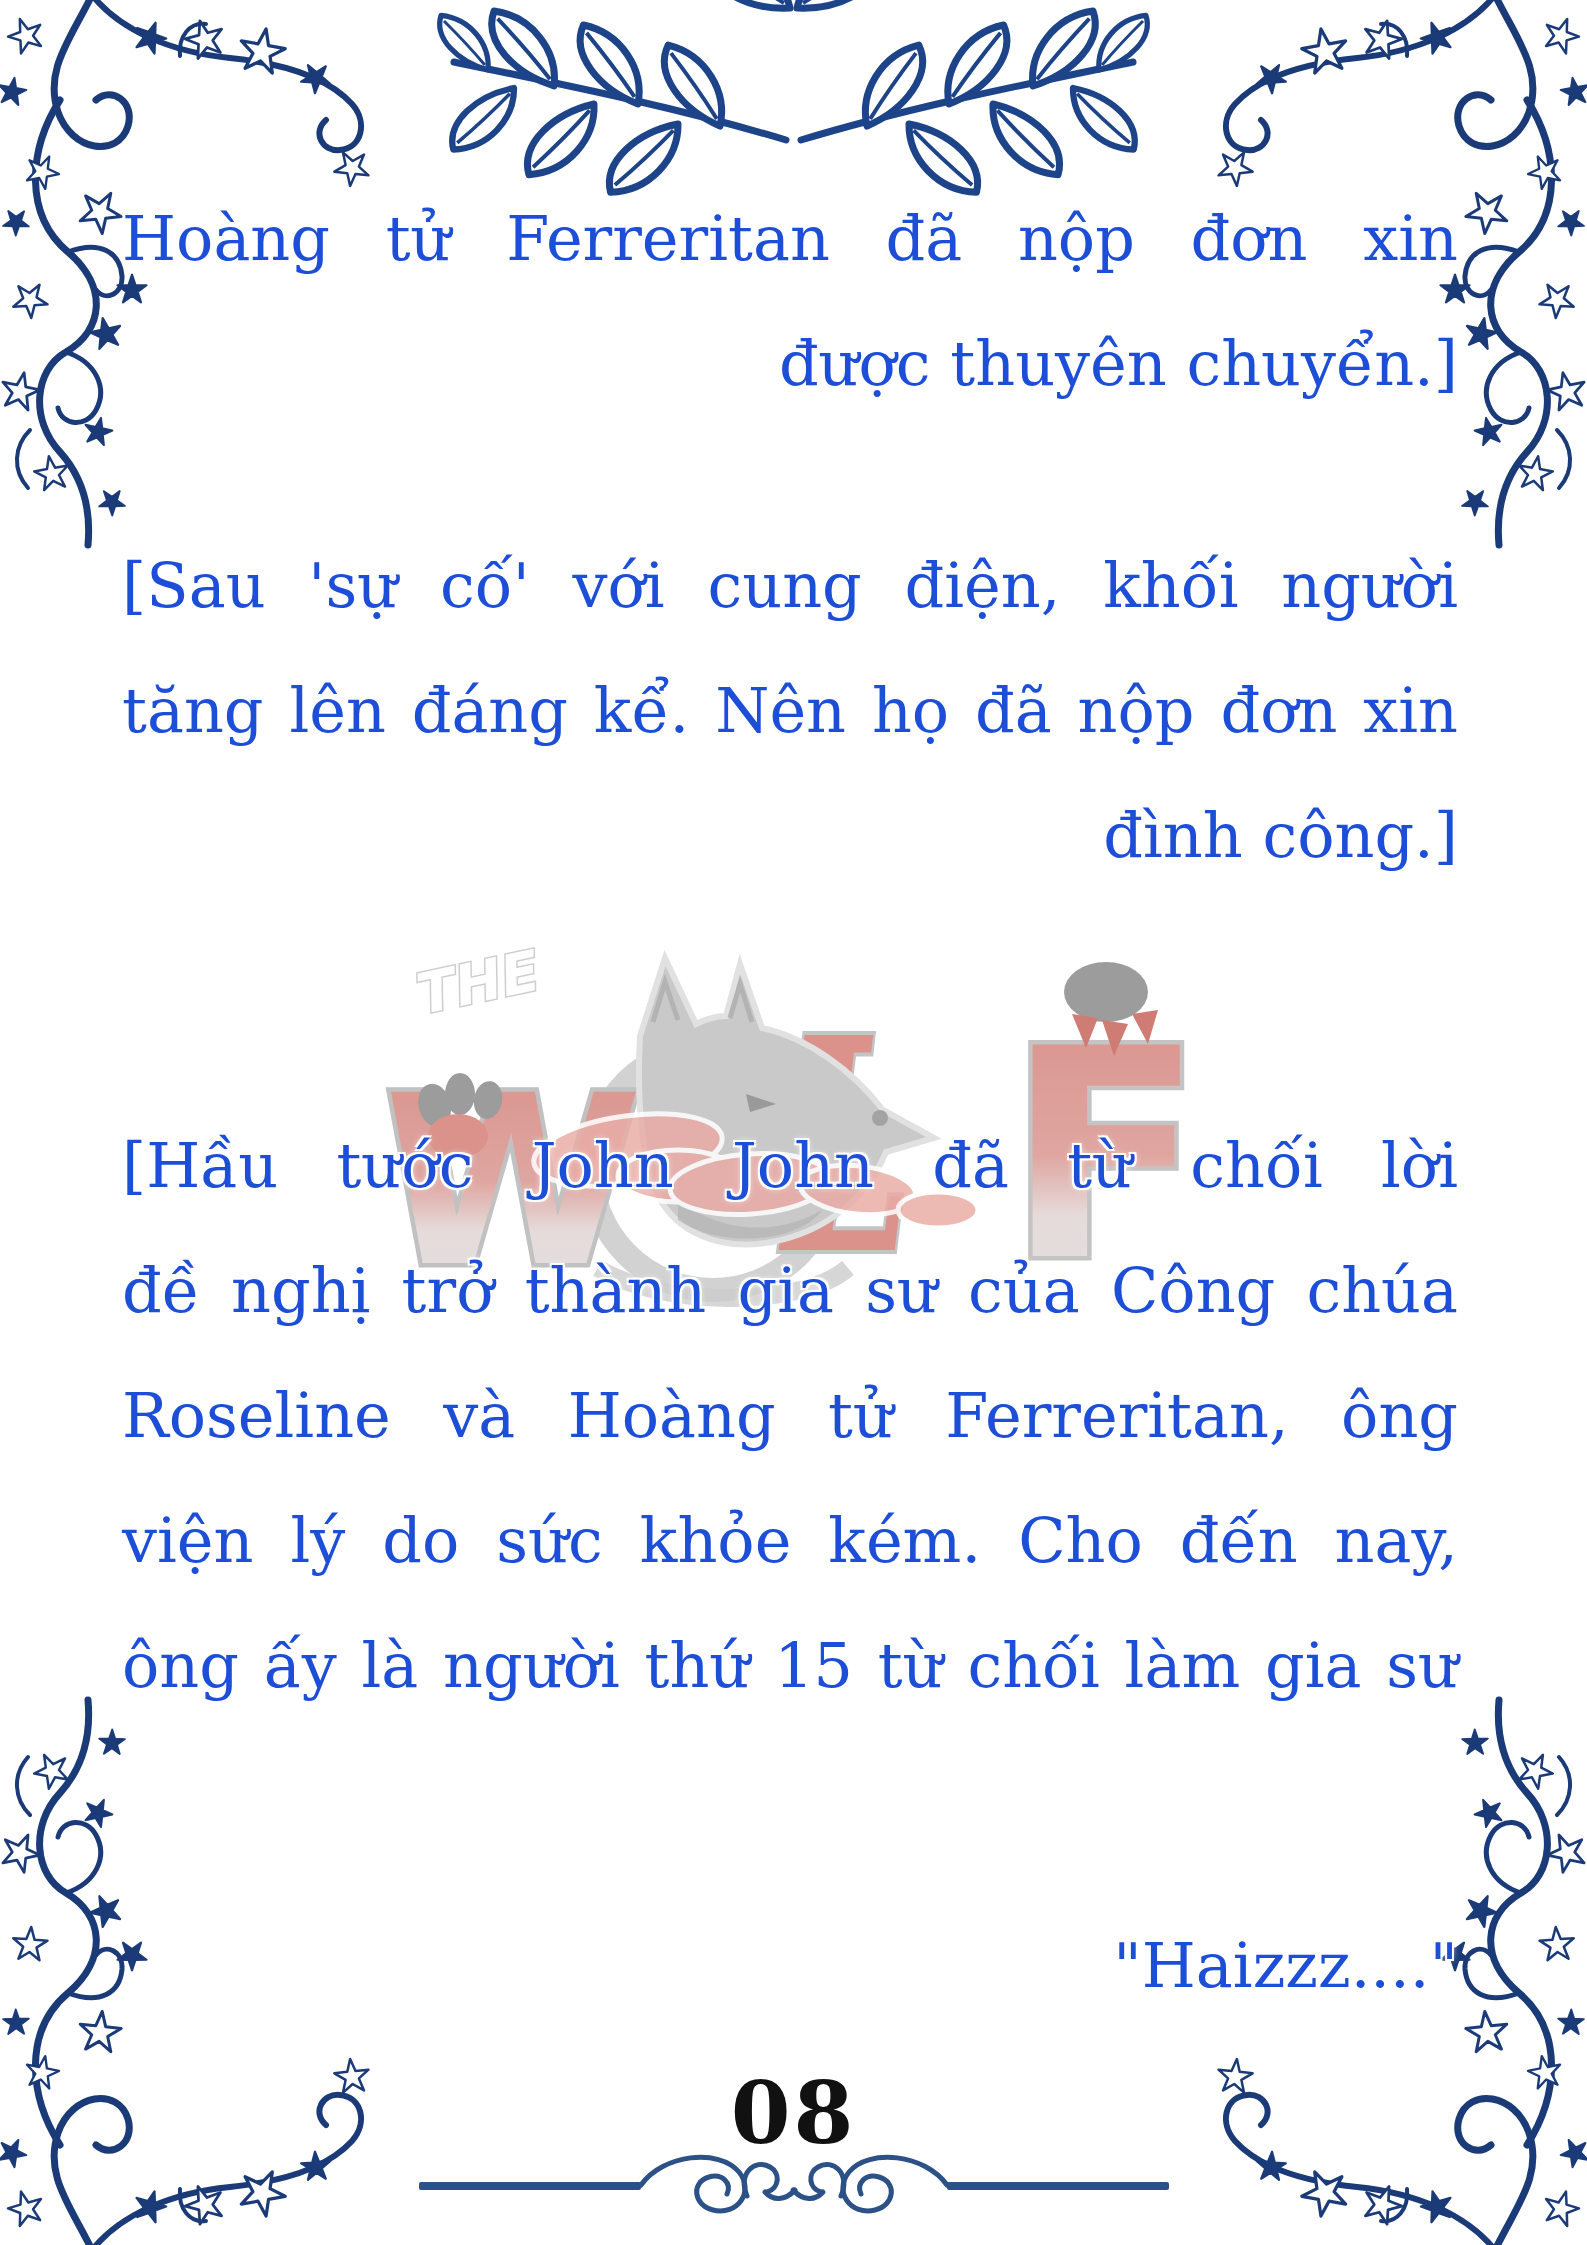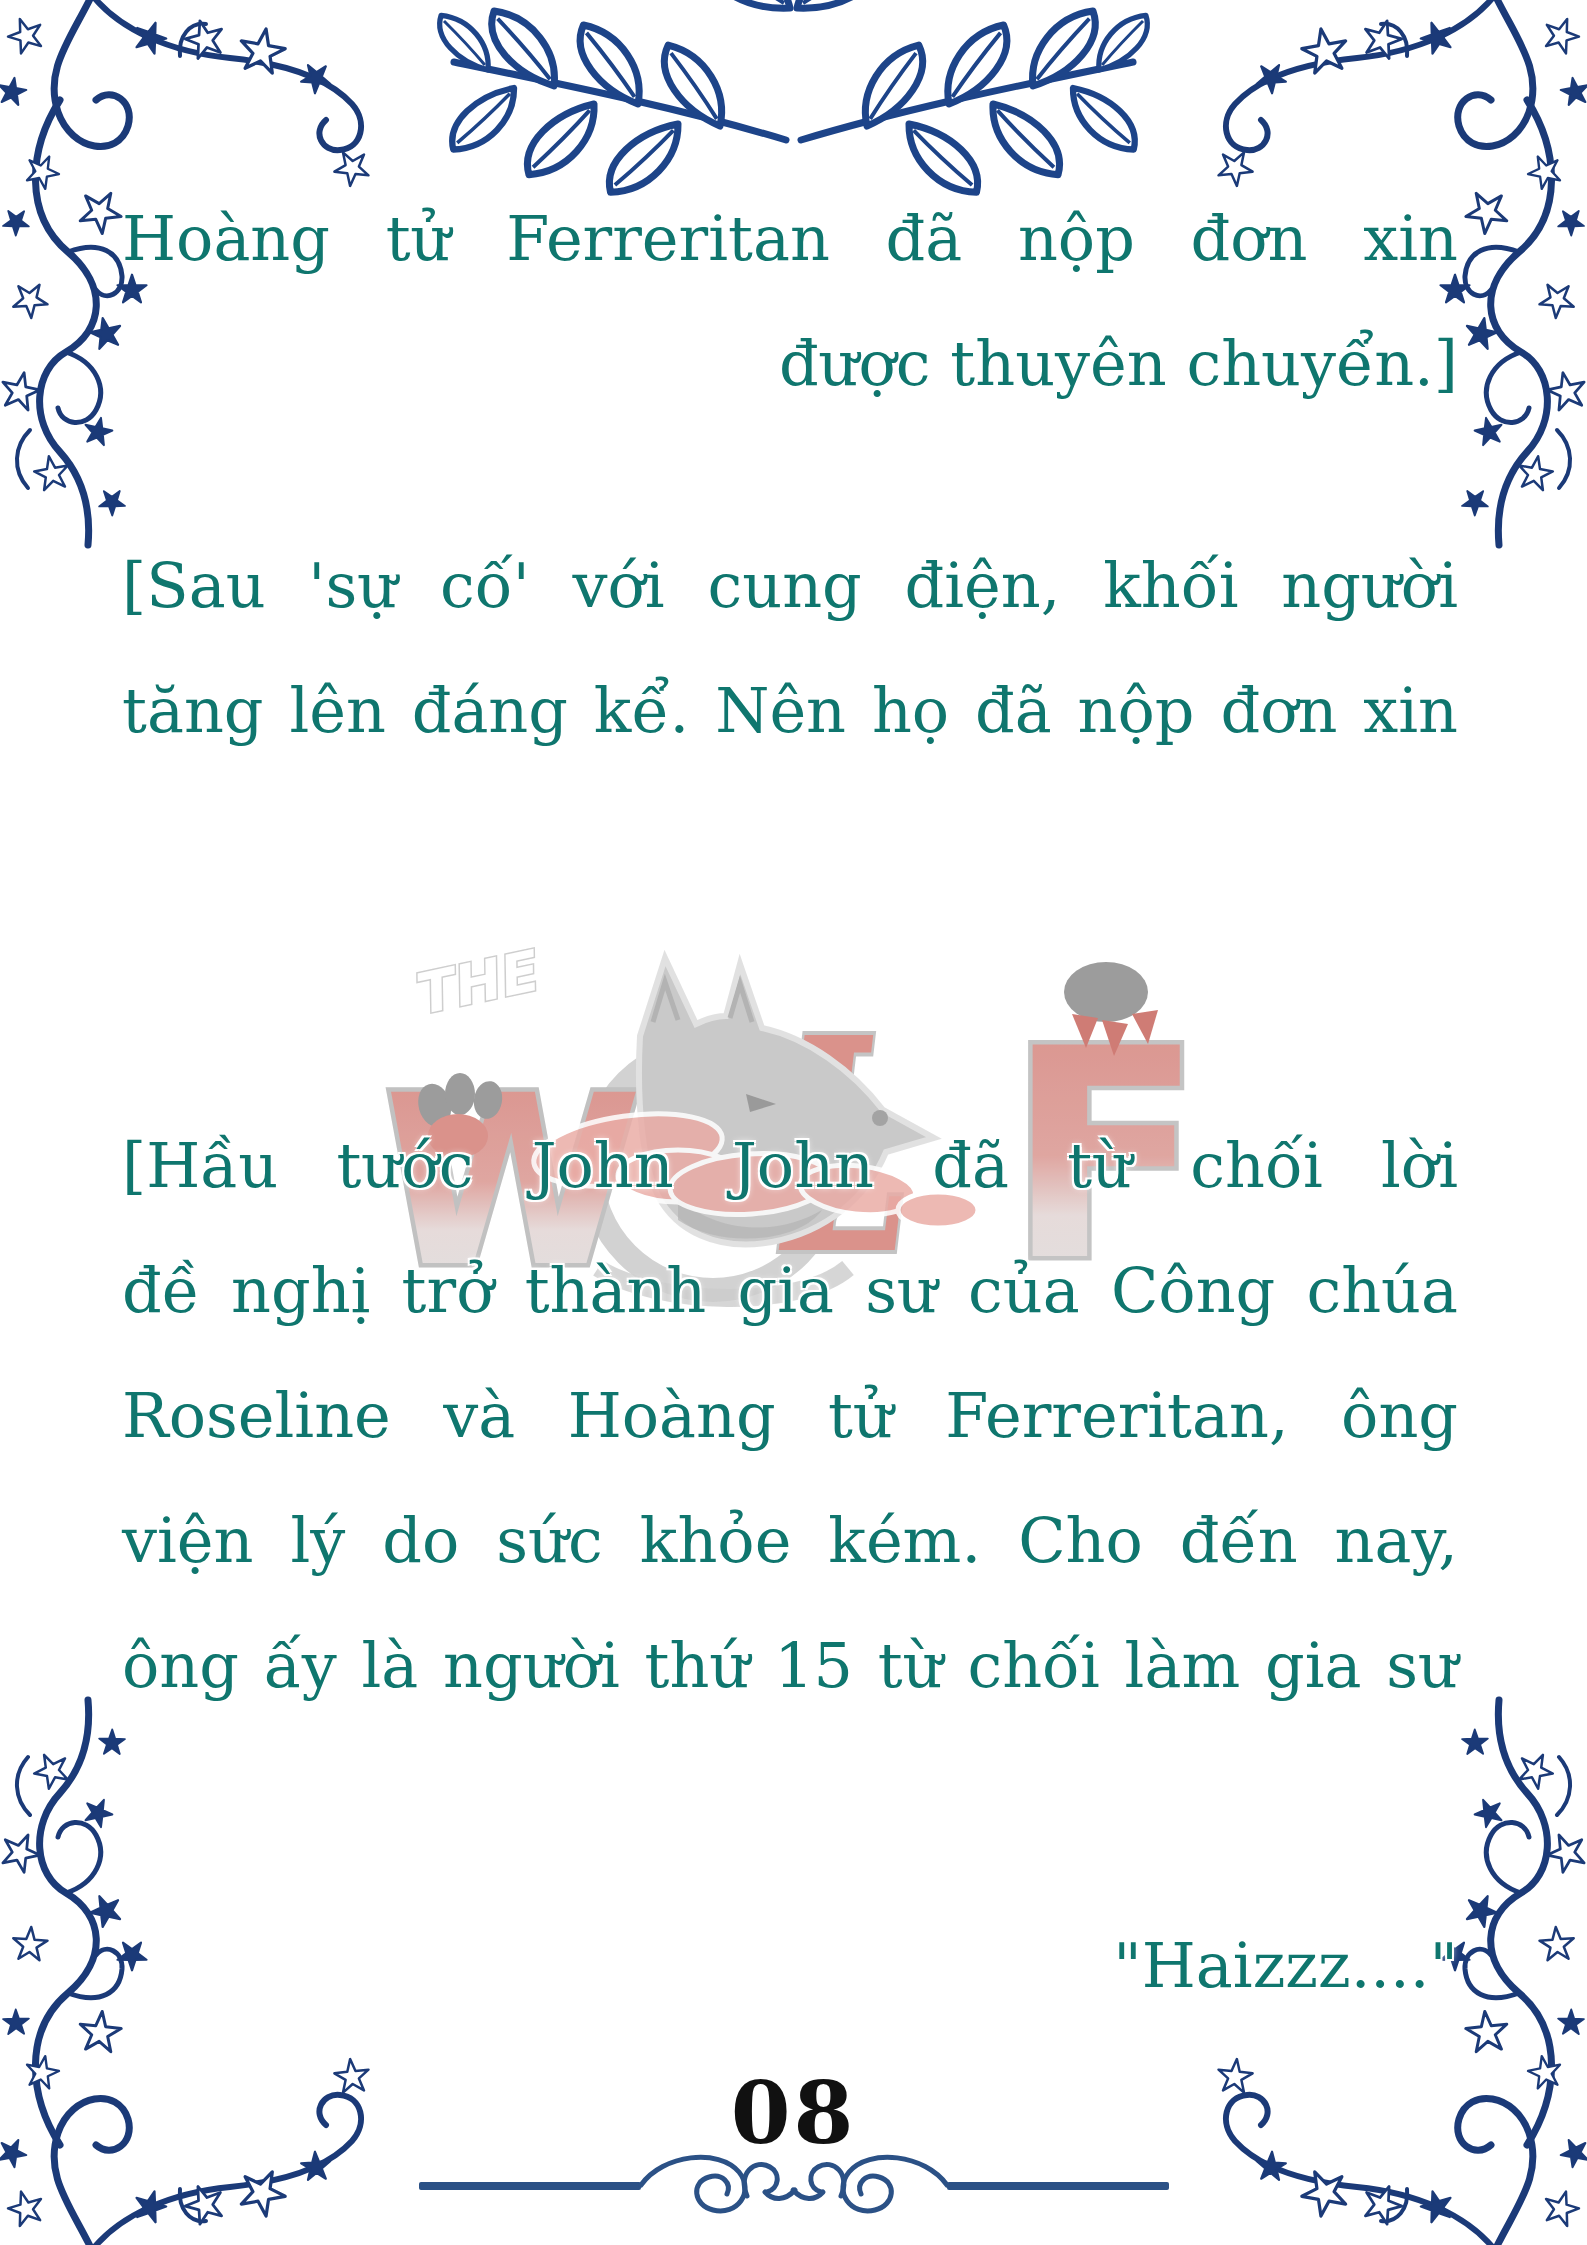--- a/index.html
+++ b/index.html
@@ -25,21 +25,21 @@
     width: 822px; height: 412px;
     z-index: 1;
     opacity: 0.88;
   }
   
   .para {
     position: absolute;
     left: 122px;
     width: 1336px;
     z-index: 2;
-    color: #0f766e;
+    color: #1d4ed8;
   }
   .line {
     font-size: 62px;
     line-height: 125px;
     height: 125px;
     text-shadow:
       2px 2px 0 #ffffff, -2px -2px 0 #ffffff,
       2px -2px 0 #ffffff, -2px 2px 0 #ffffff,
       0 0 7px #ffffff;
   }
@@ -208,20 +208,21 @@
   </svg>
 
   <div class="para" id="para1">
     <div class="line j">Hoàng tử Ferreritan đã nộp đơn xin</div>
     <div class="line l">được thuyên chuyển.]</div>
   </div>
 
   <div class="para" id="para2">
     <div class="line j">[Sau 'sự cố' với cung điện, khối người</div>
     <div class="line j">tăng lên đáng kể. Nên họ đã nộp đơn xin</div>
+    <div class="line l">đình công.]</div>
   </div>
 
   <div class="para" id="para3">
     <div class="line j">[Hầu tước John John đã từ chối lời</div>
     <div class="line j">đề nghị trở thành gia sư của Công chúa</div>
     <div class="line j">Roseline và Hoàng tử Ferreritan, ông</div>
     <div class="line j">viện lý do sức khỏe kém. Cho đến nay,</div>
     <div class="line j">ông ấy là người thứ 15 từ chối làm gia sư</div>
   </div>
 

